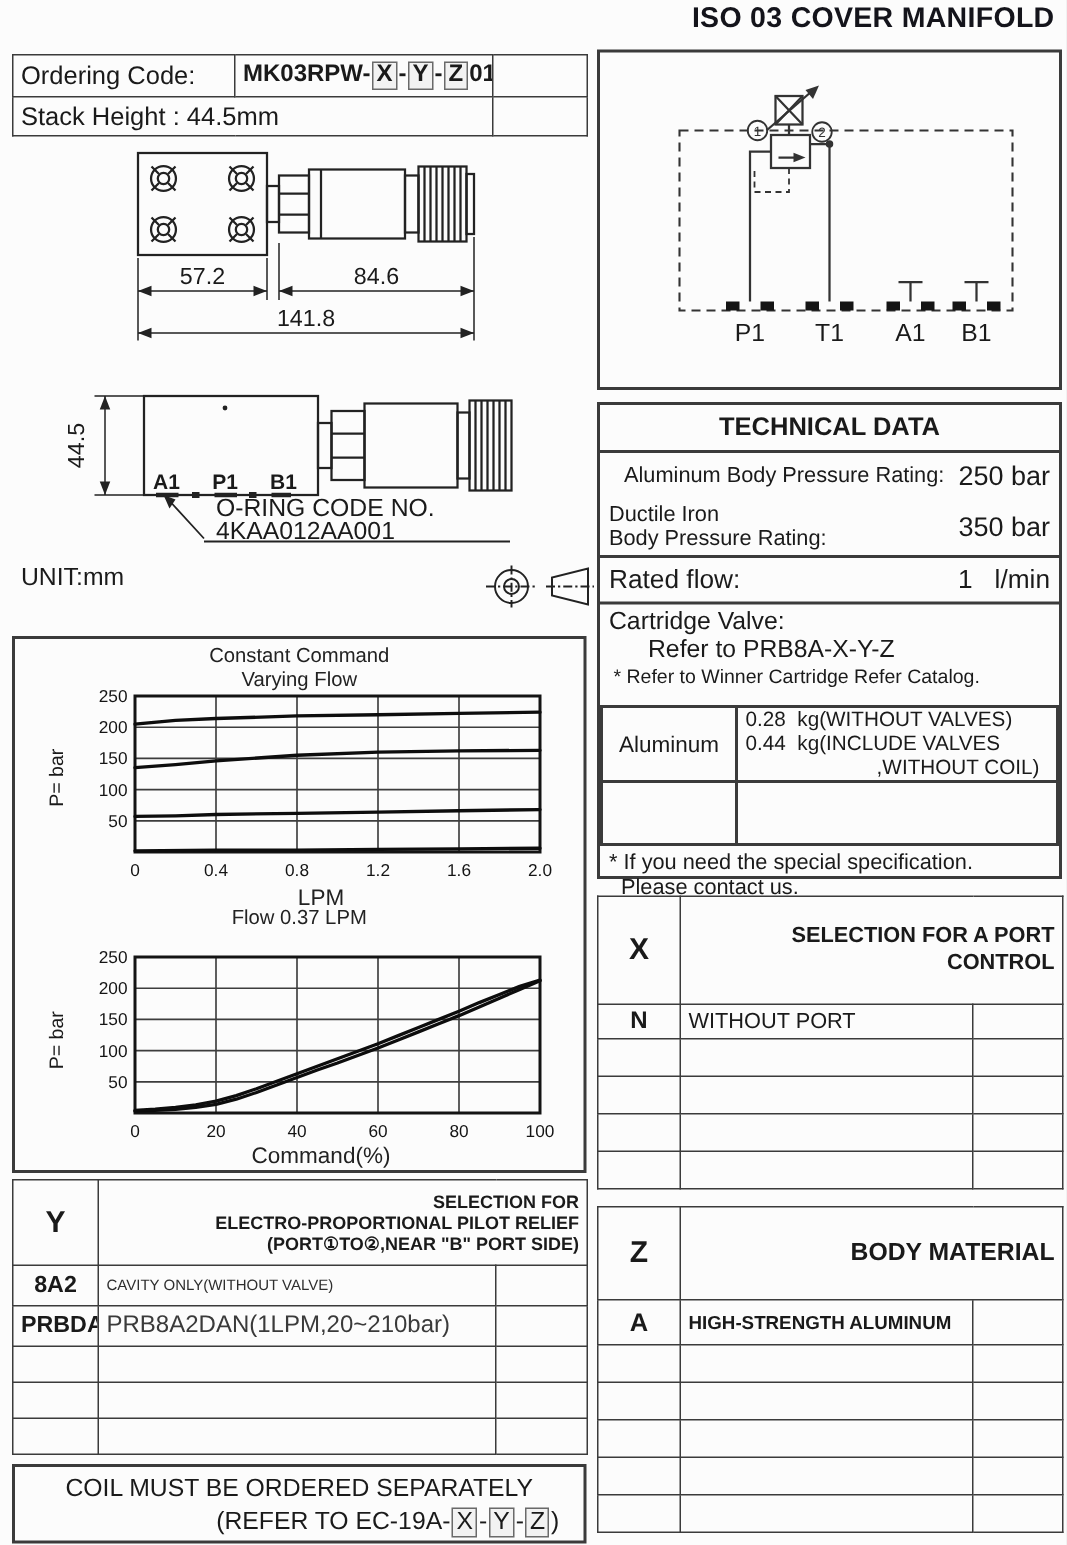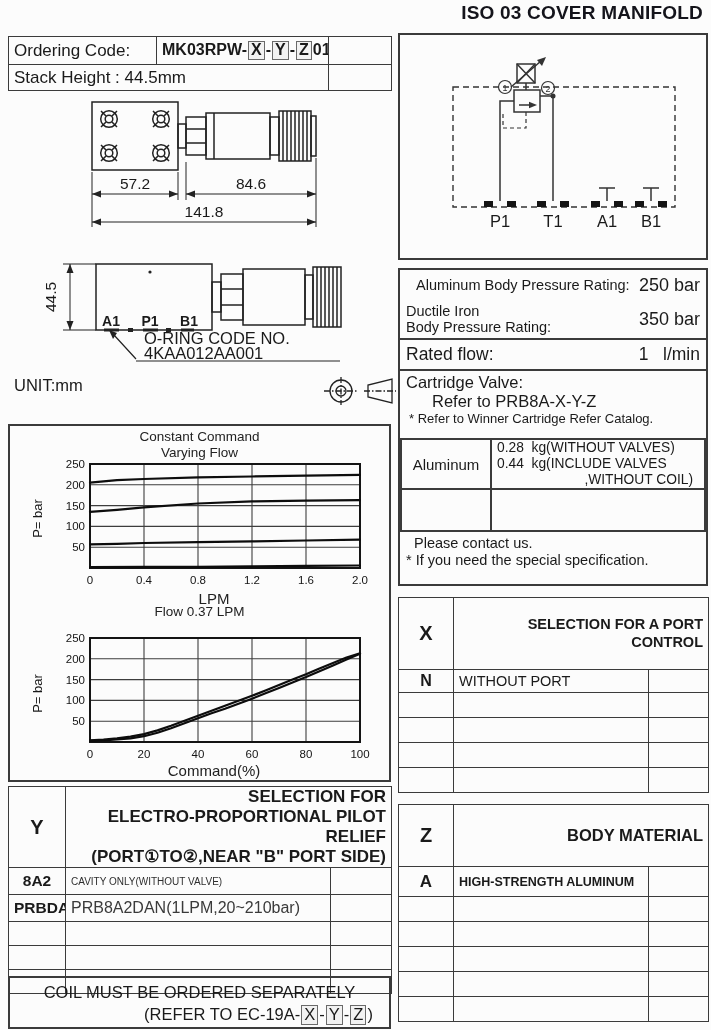--- a/index.html
+++ b/index.html
@@ -229,21 +229,21 @@
 
   <table class="abs" style="left:8px;top:786px;width:383px;">
     <colgroup>
         <col style="width:57px">
         <col style="width:265px">
         <col style="width:61px">
       </colgroup>
     <tbody>
         <tr style="height:57px;">
       <td class="kcell" style="font-size:20px;">Y</td>
-      <td colspan="2" class="hdrcell" style="font-size:17px;">
+      <td colspan="2" class="hdrcell" style="font-size:12px;">
         <div>SELECTION FOR</div>
         <div>ELECTRO-PROPORTIONAL PILOT RELIEF</div>
         <div>(PORT①TO②,NEAR "B" PORT SIDE)</div>
       </td>
     </tr>
     <tr style="height:27px;">
       <td class="kcell" style="font-size:15.5px;">8A2</td>
       <td style="font-size:10px;color:#2e2e2e;">CAVITY ONLY(WITHOUT VALVE)</td>
       <td></td>
     </tr>
@@ -317,20 +317,21 @@
       <g fill="#1a1a1a" font-size="16.5" text-anchor="middle">
         <text x="100" y="192">P1</text>
         <text x="153" y="192">T1</text>
         <text x="207" y="192">A1</text>
         <text x="251" y="192">B1</text>
       </g>
     </svg>
   </div>
 
   <div class="abs outline" style="left:398px;top:268px;width:306px;height:314px;">
+    <div class="tech-title">TECHNICAL DATA</div>
     <div class="trow" style="height:30px;padding-left:16px;">
       <span class="tlab">Aluminum Body Pressure Rating:</span>
       <span class="tval">250 bar</span>
     </div>
     <div class="trow" style="height:38px;">
       <span class="tlab">
         <div>Ductile Iron</div>
         <div>Body Pressure Rating:</div>
       </span>
       <span class="tval">350 bar</span>
@@ -358,22 +359,22 @@
           <div class="pre" style="text-align:right;padding-right:6px;">,WITHOUT COIL)</div>
         </td>
       </tr>
       <tr style="height:42px;">
         <td style="border-width:2px;"></td>
         <td style="border-width:2px;"></td>
       </tr>
     </tbody>
       </table>
     <div style="padding:3px 6px;font-size:14.5px;line-height:1.15;">
+      <div>* If you need the special specification.</div>
       <div style="padding-left:8px;">Please contact us.</div>
-      <div>* If you need the special specification.</div>
     </div>
   </div>
 
   <table class="abs" style="left:398px;top:597px;width:310px;">
     <colgroup>
         <col style="width:55px">
         <col style="width:195px">
         <col style="width:60px">
       </colgroup>
     <tbody>

